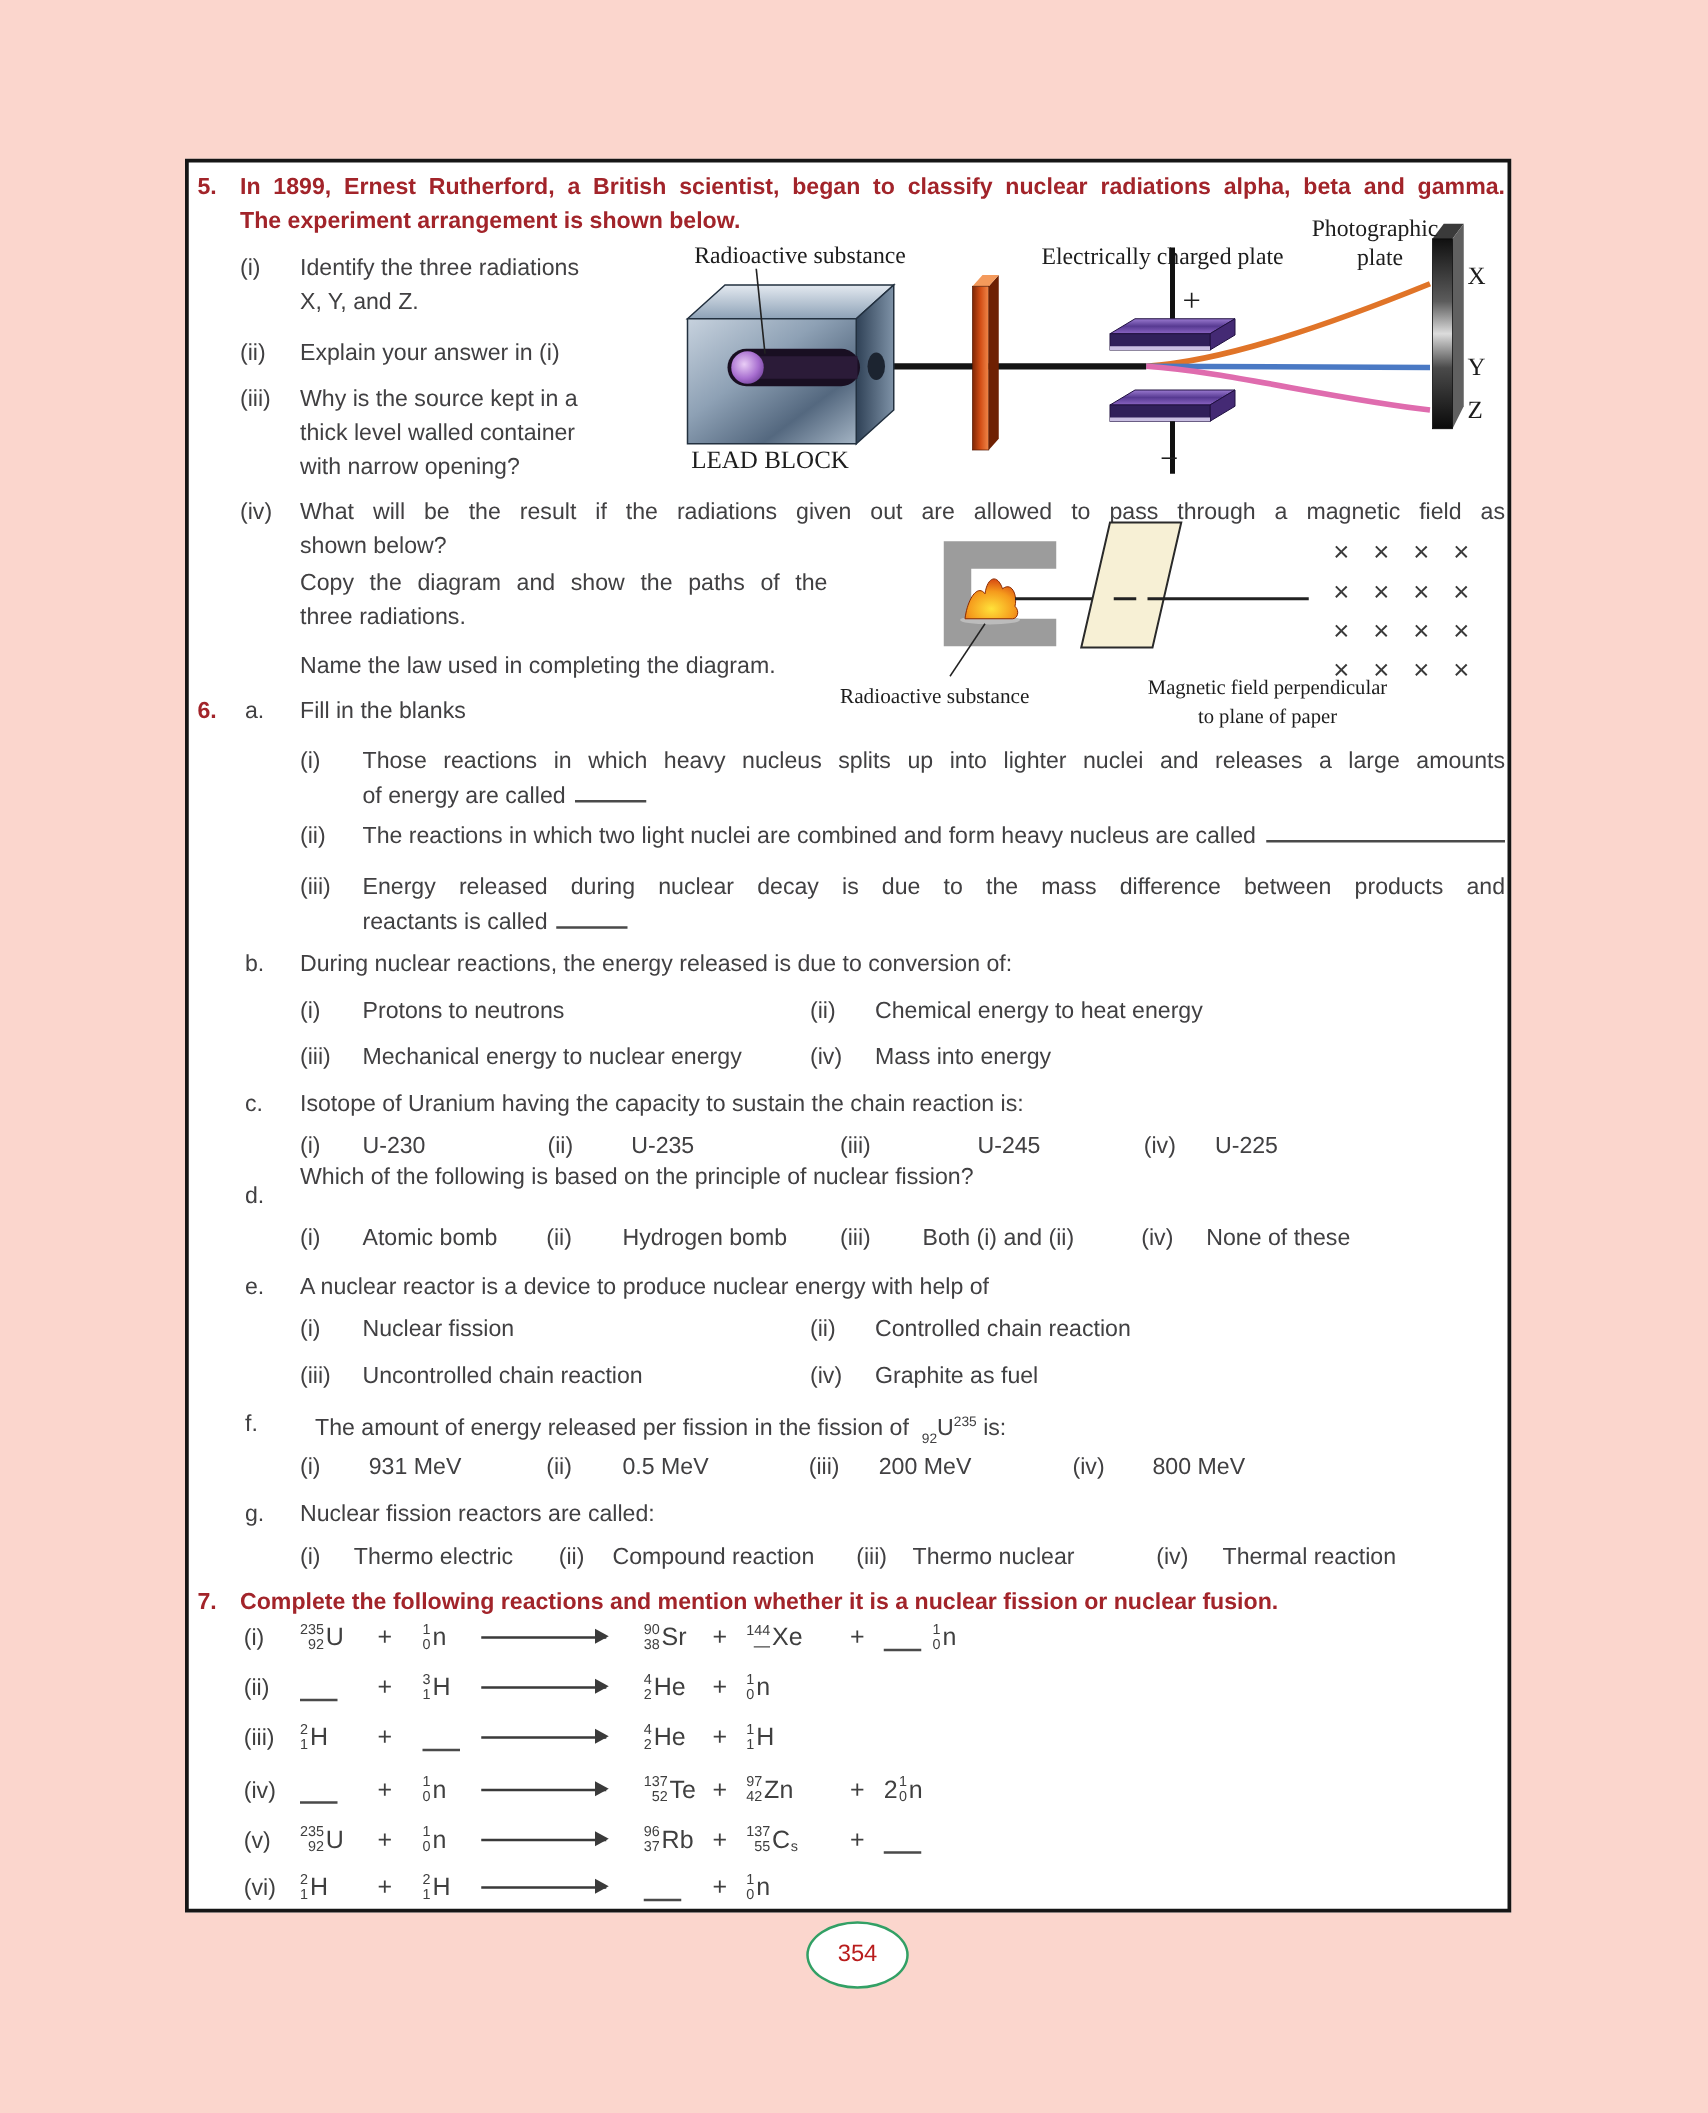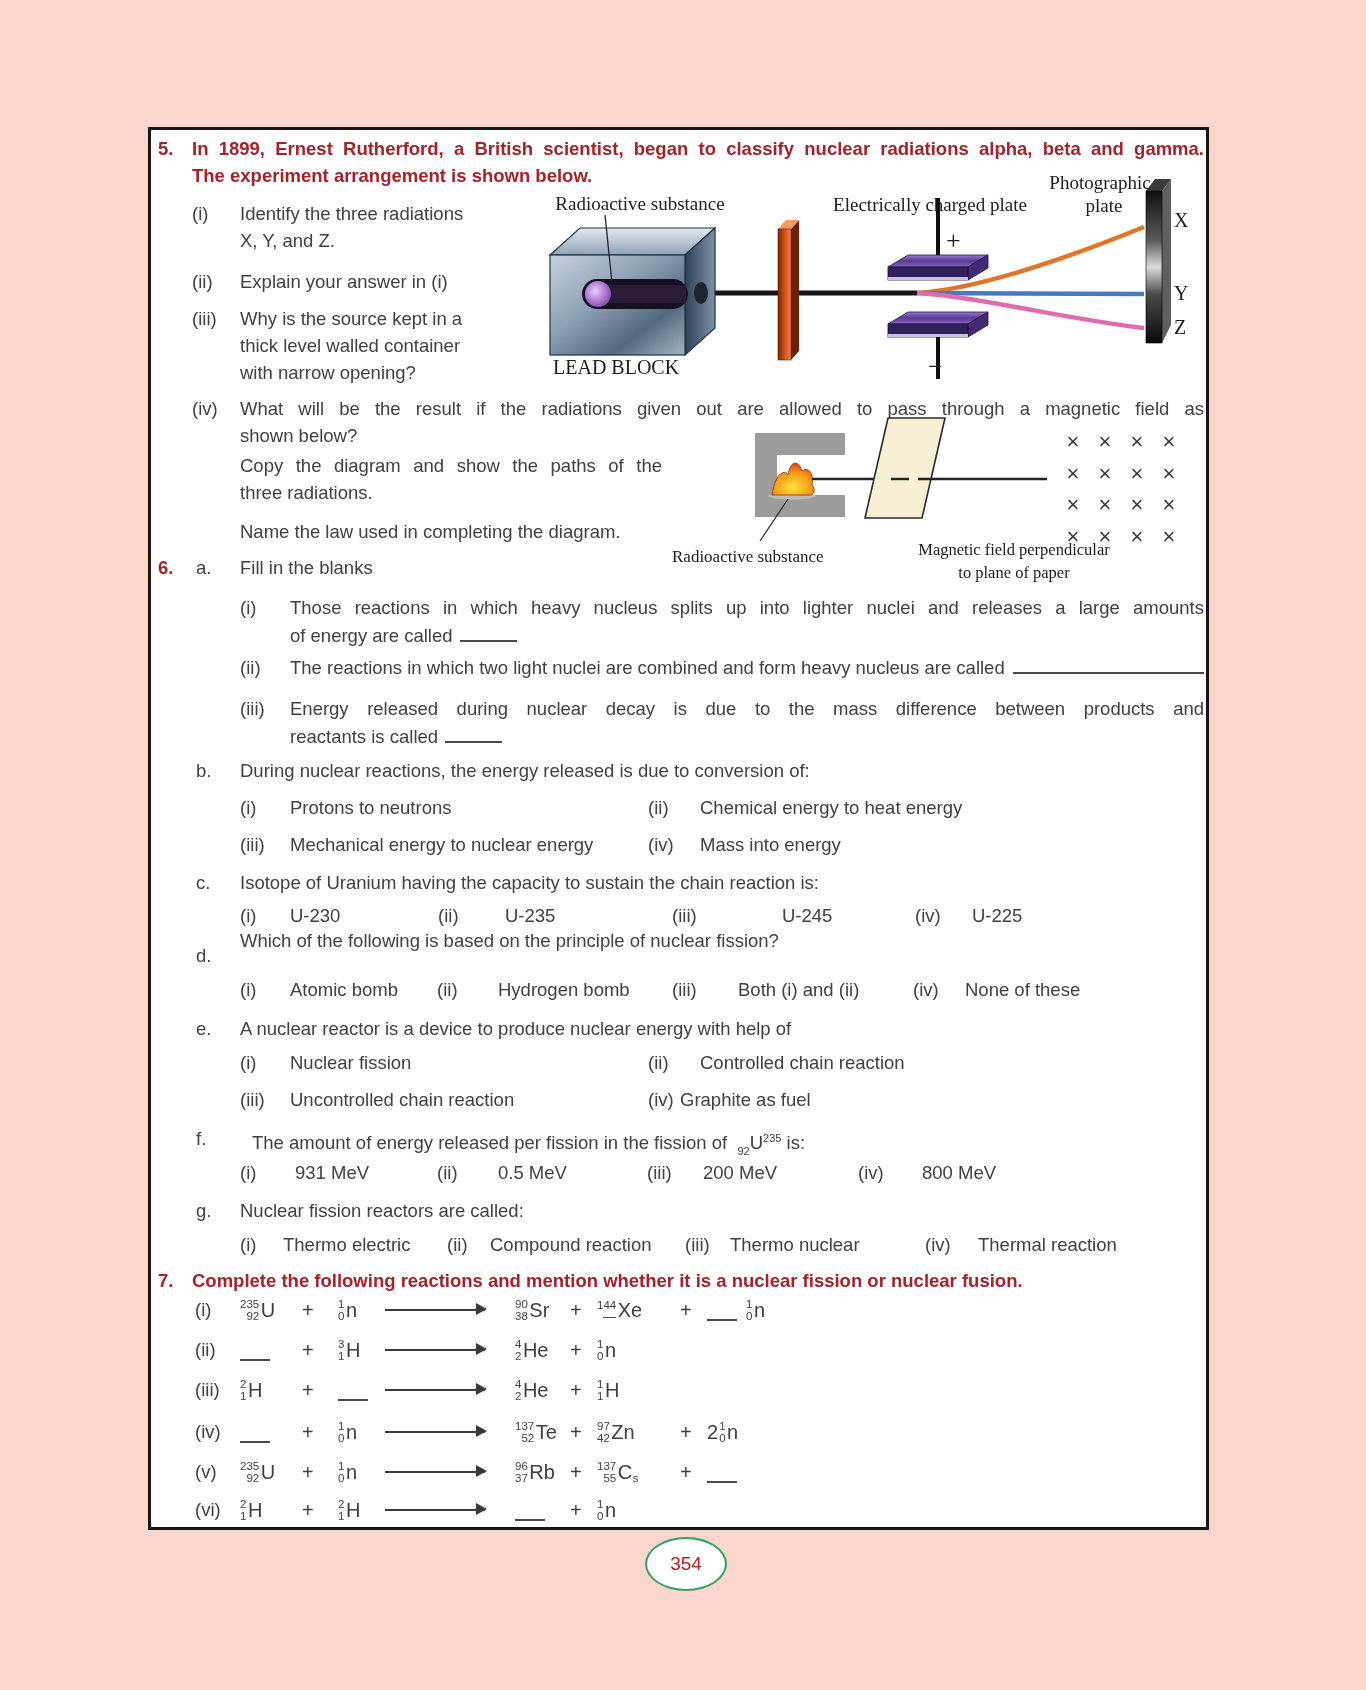--- a/index.html
+++ b/index.html
@@ -294,21 +294,21 @@
     <div class="row" style="top:922px;">
       <span class="olab" style="left:89px;">(i)</span>
       <span class="otxt" style="left:139px;">Nuclear fission</span>
       <span class="olab" style="left:497px;">(ii)</span>
       <span class="otxt" style="left:549px;">Controlled chain reaction</span>
     </div>
     <div class="row" style="top:959px;">
       <span class="olab" style="left:89px;">(iii)</span>
       <span class="otxt" style="left:139px;">Uncontrolled chain reaction</span>
       <span class="olab" style="left:497px;">(iv)</span>
-      <span class="otxt" style="left:529px;">Graphite as fuel</span>
+      <span class="otxt" style="left:549px;">Graphite as fuel</span>
     </div>
 
     <span class="blk" style="left:45px;top:995px;">f.</span>
     <div class="blk" style="left:101px;top:995px;white-space:nowrap;">
       <span>The amount of energy released per fission in the fission of</span>
       <span class="fnuc">&nbsp;<span class="fsub">92</span><span>U</span><span class="fsup">235</span></span>
       <span>is:</span>
     </div>
     <div class="row" style="top:1032px;">
       <span class="olab" style="left:89px;">(i)</span>

